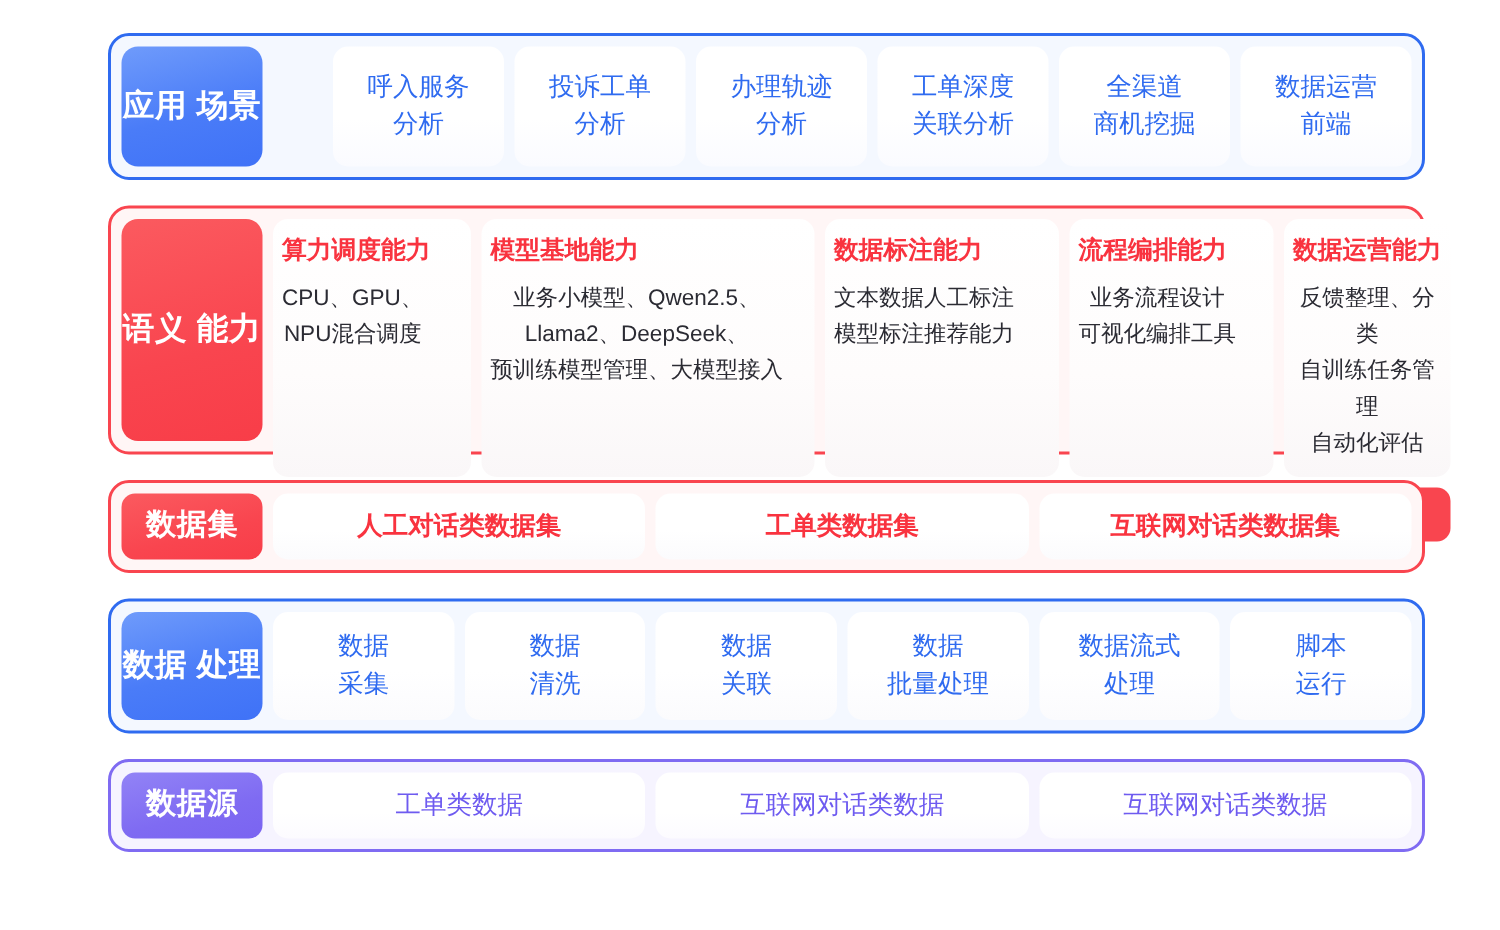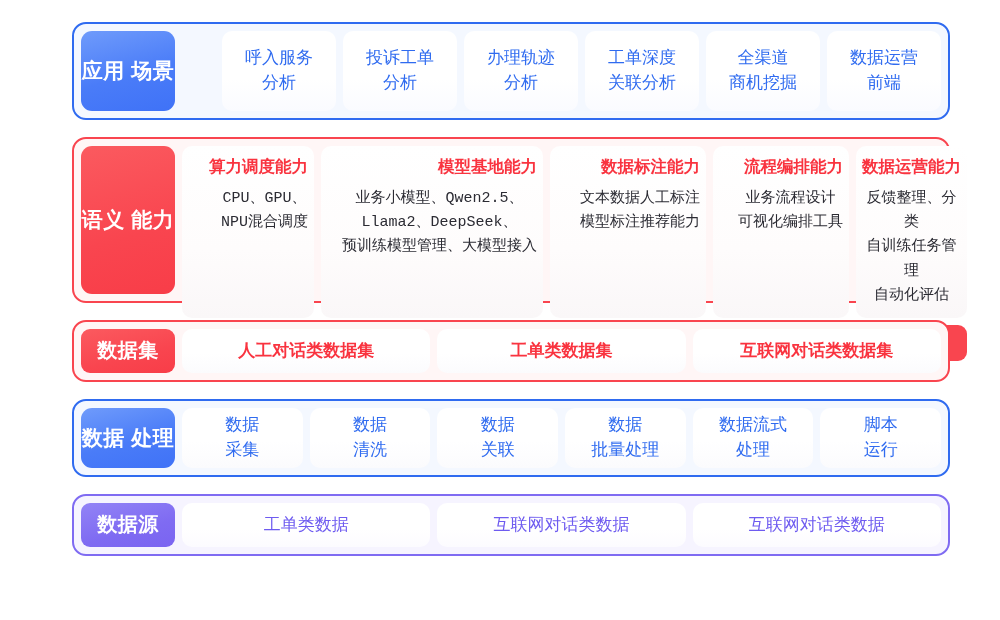--- a/index.html
+++ b/index.html
@@ -115,22 +115,21 @@
     display: flex;
     gap: 7px;
   }
   .cap-card {
     border-radius: 10px;
     background: linear-gradient(180deg,#ffffff 0%,#fefcfc 60%,#faf7f8 100%);
     box-sizing: border-box;
     padding: 12px 6px 10px;
     display: flex;
     flex-direction: column;
-    align-items: flex-end;
-    font-family: Liberation Mono, monospace;
+    align-items: flex-start;
   }
   .cap-title {
     color: #f9333f;
     font-size: 16.5px;
     font-weight: 700;
     line-height: 1.2;
     margin-bottom: 9px;
     white-space: nowrap;
   }
   .cap-body {
@@ -167,21 +166,21 @@
     font-size: 20px;
     border-radius: 9px;
   }
   #row-dataset .card-text {
     color: #f9333f;
     font-size: 17px;
     font-weight: 700;
   }
 
   
-  #row-process { height: 78px; margin-top: 17px; }
+  #row-process { height: 90px; margin-top: 17px; }
 
   
   #row-source { height: 62px; margin-top: 17px; }
   #row-source .chip {
     flex: 0 0 94px;
     font-size: 20px;
     border-radius: 9px;
   }
   #row-source .card {
     background: linear-gradient(180deg,#ffffff 0%,#ffffff 60%,#fcfbff 100%);

